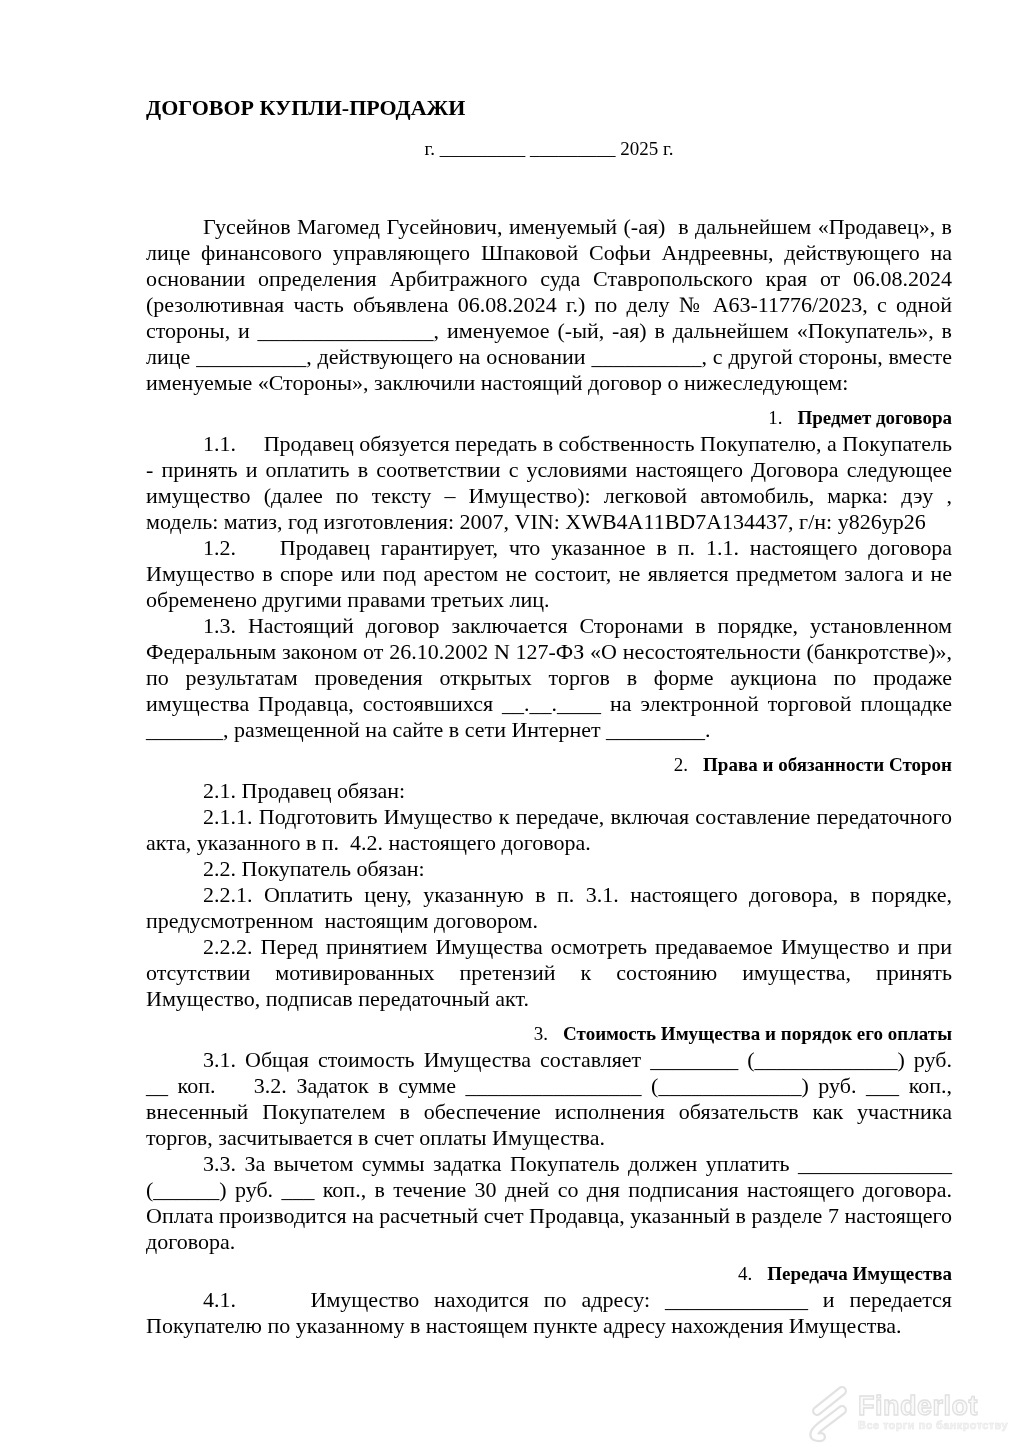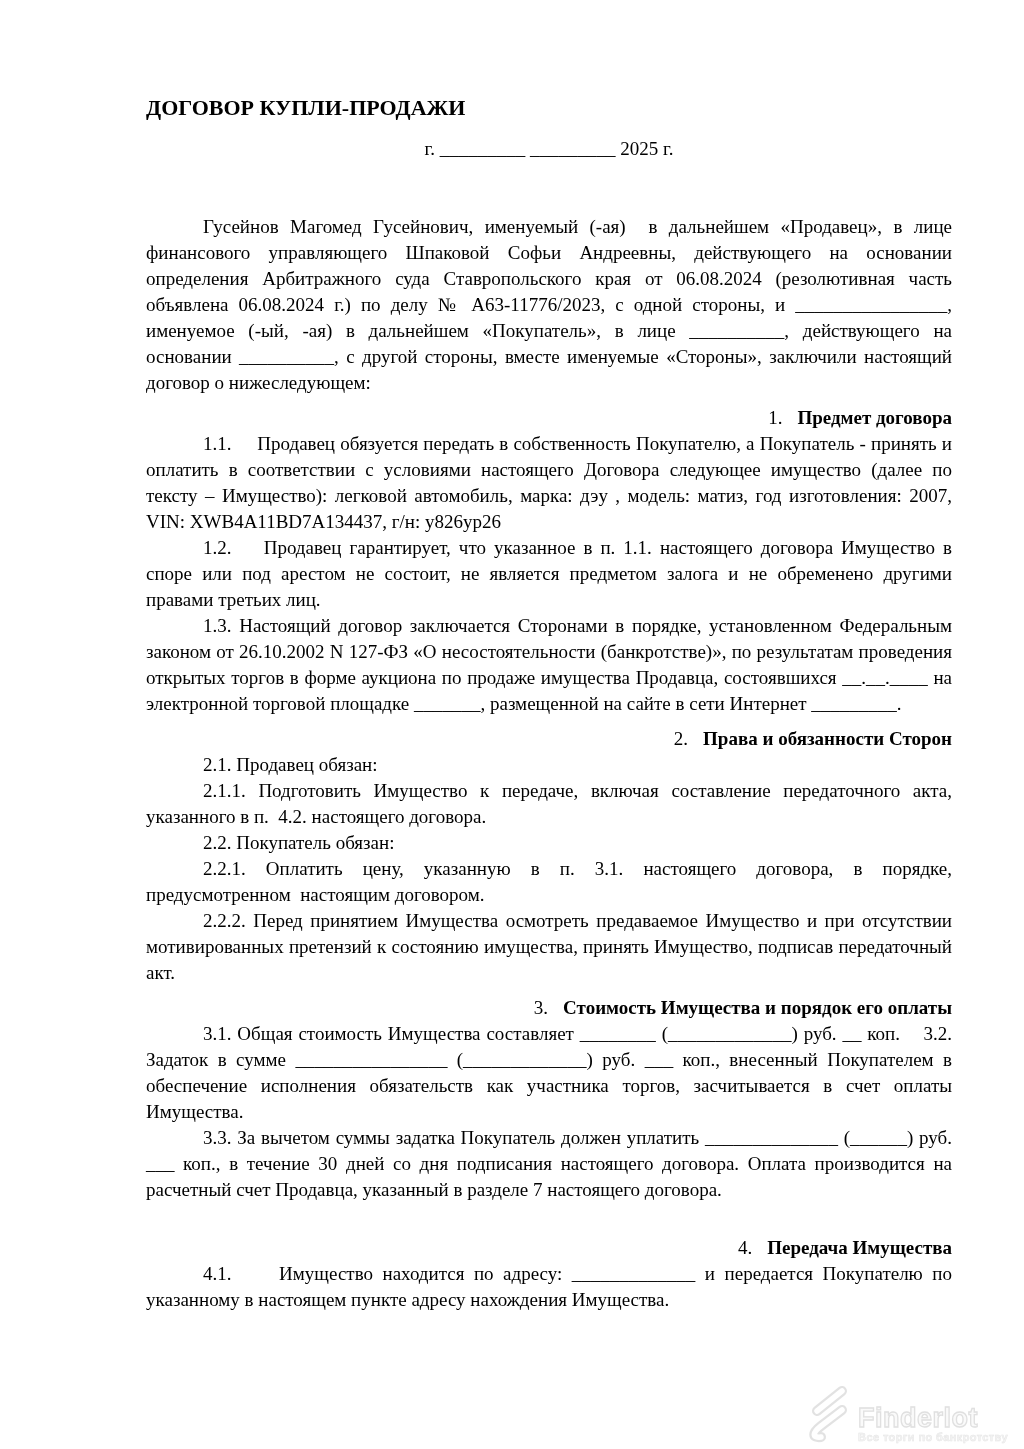--- a/index.html
+++ b/index.html
@@ -25,21 +25,21 @@
     margin: 0;
   }
   .dateline {
     display: flex;
     justify-content: center;
     font-size: 19px;
     line-height: 26px;
     margin-top: 14px;
   }
   .para {
-    font-size: 19px;
+    font-size: 22px;
     line-height: 26px;
     text-align: justify;
     text-indent: 57px;
     margin: 0;
   }
   .preamble {
     margin-top: 52px;
   }
   .sect-head {
     font-size: 19px;
@@ -47,27 +47,27 @@
     text-align: right;
     margin: 9px 0 0 0;
   }
   .sect-head .hnum {
     font-weight: normal;
     margin-right: 15px;
   }
   .sect-head .htxt {
     font-weight: bold;
   }
-  .gap-lg { margin-top: 32px; }
+  .gap-lg { margin-top: 6px; }
   .watermark {
     position: absolute;
     right: 16px;
     bottom: 6px;
     display: flex;
-    align-items: flex-end;
+    align-items: center;
   }
   .wm-logo { display: block; margin-right: 4px; }
   .wm-outline {
     fill: none;
     stroke: #e2e2e2;
     stroke-width: 10;
     stroke-linecap: round;
     stroke-linejoin: round;
   }
   .wm-inner {

